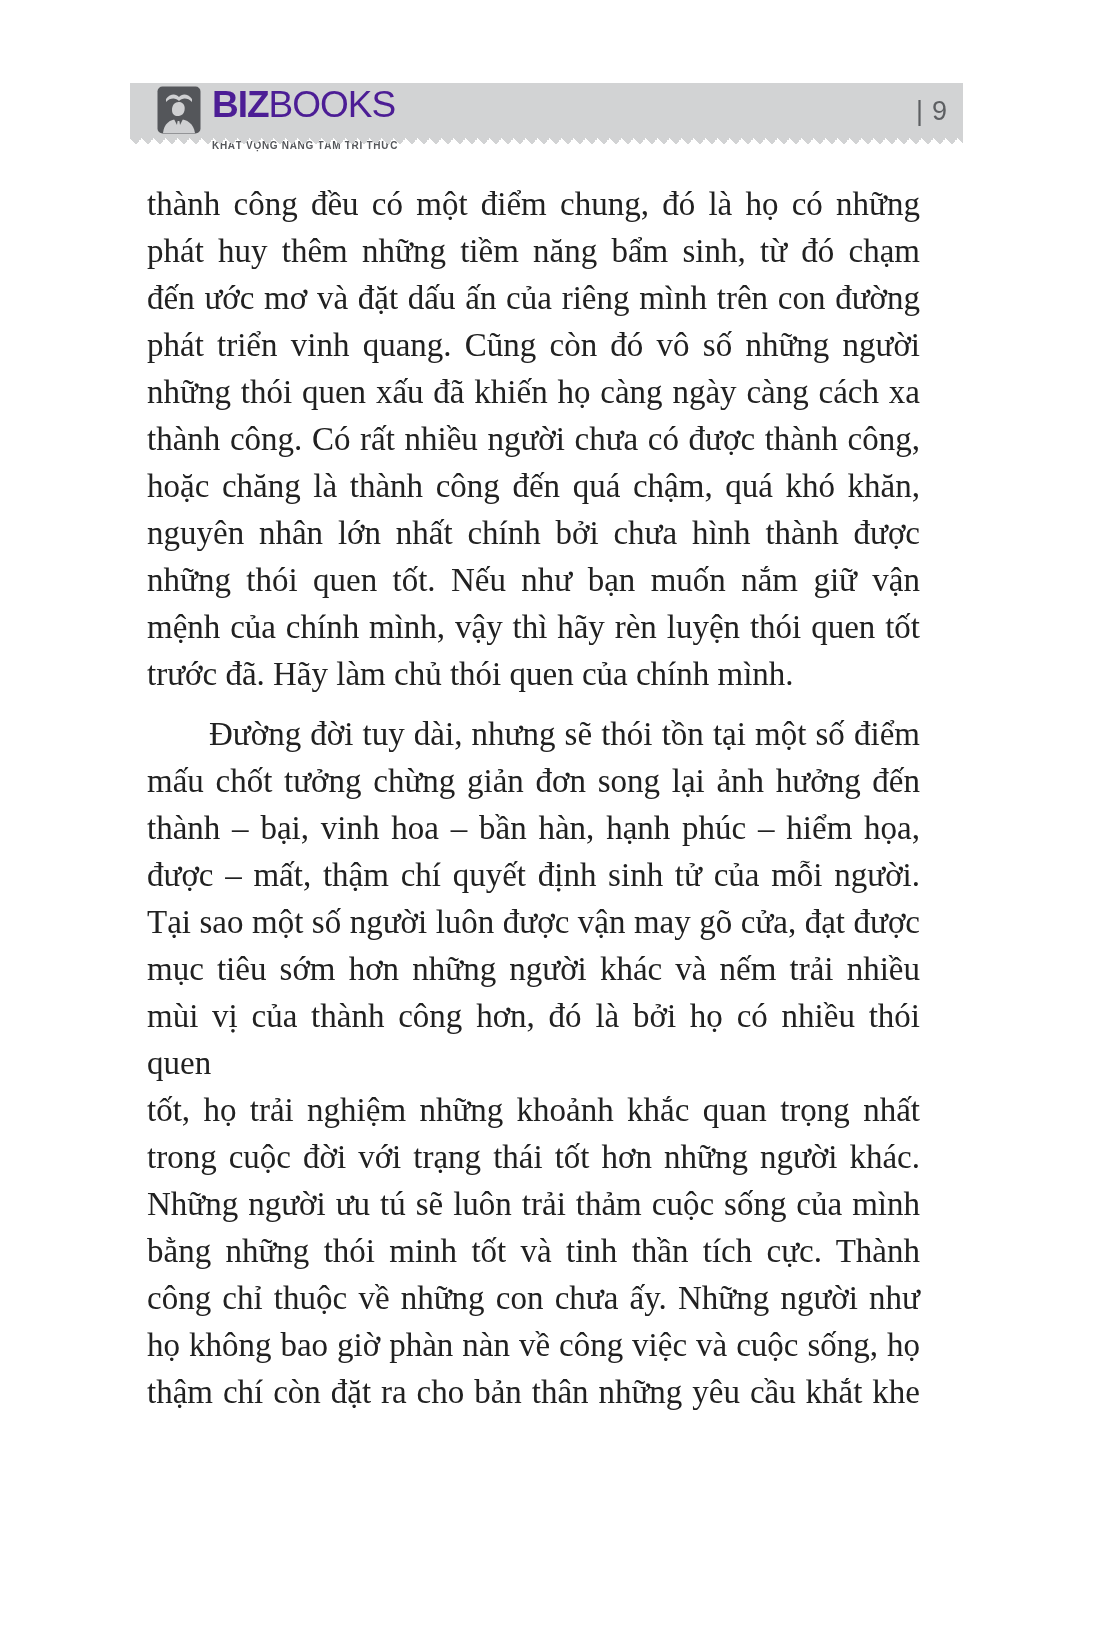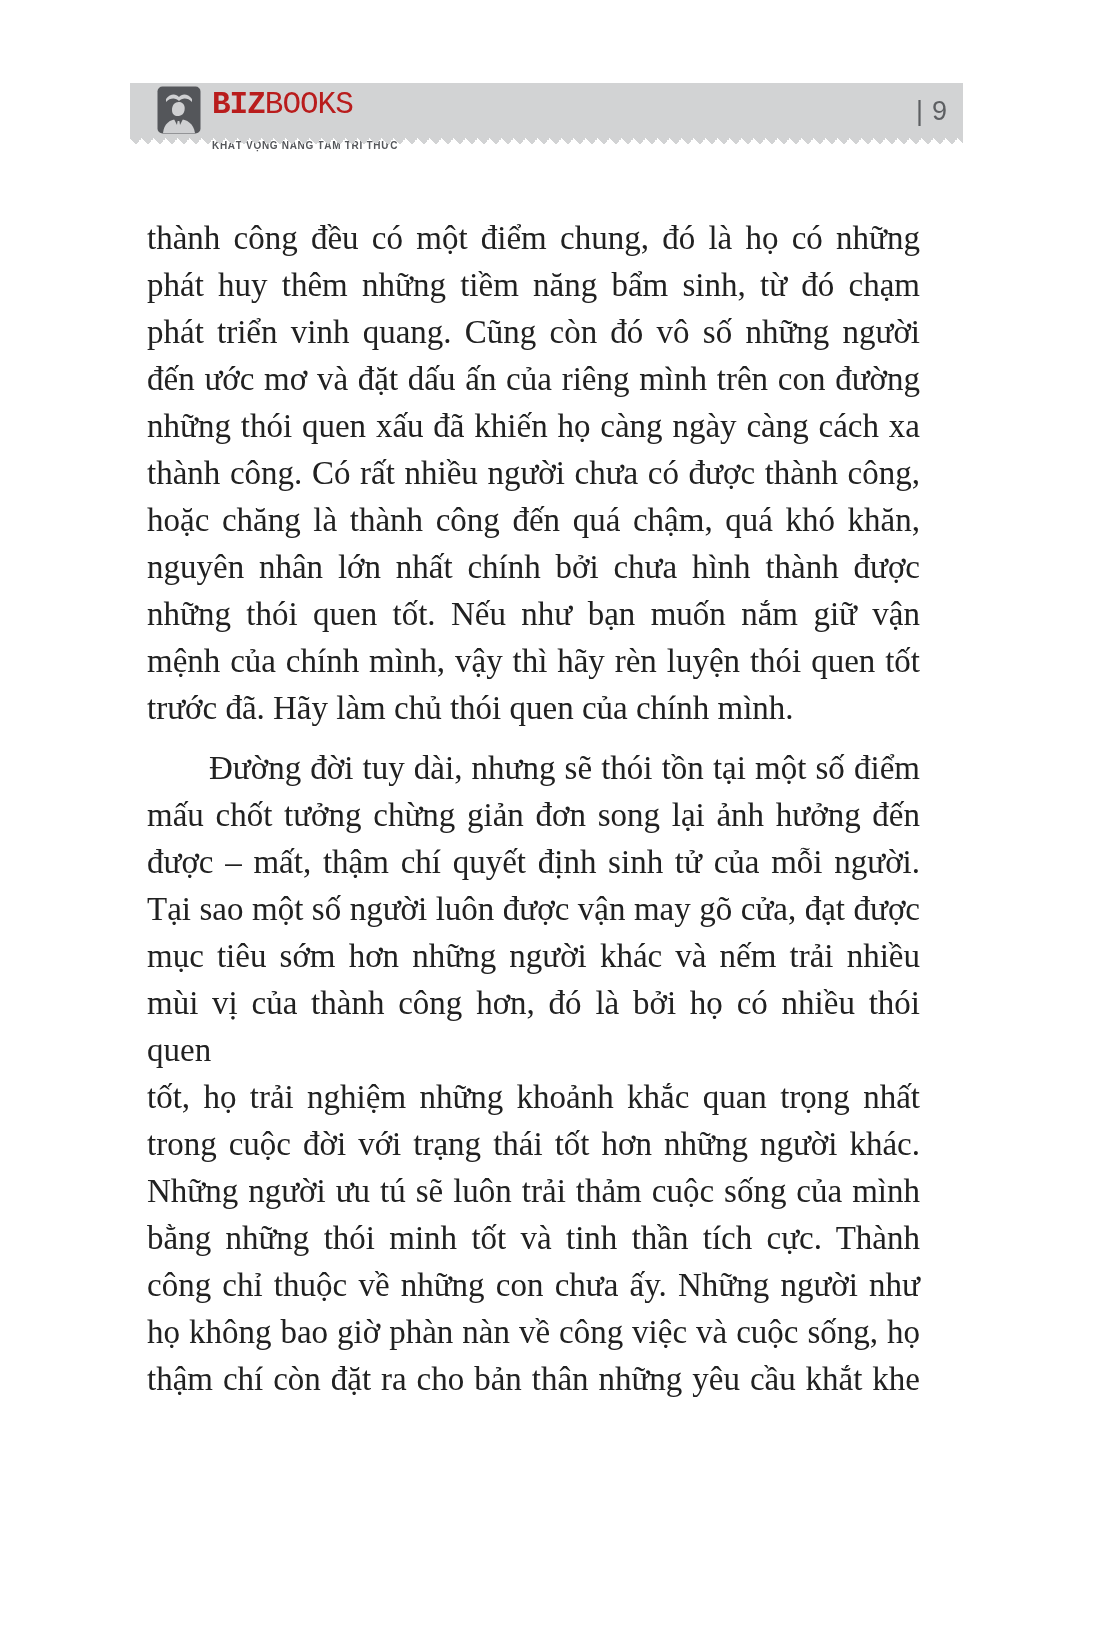--- a/index.html
+++ b/index.html
@@ -34,24 +34,24 @@
     position: absolute;
     left: 27px;
     top: 3px;
     display: flex;
     align-items: flex-start;
     gap: 11px;
   }
   .logo-icon { display: block; width: 44px; height: 48px; }
   .logo-text { padding-top: 4px; }
   .brand {
-    font-family: Liberation Mono, monospace;
-    font-size: 31px;
+    font-family: Liberation Sans, sans-serif;
+    font-size: 37px;
     line-height: 30px;
-    color: #b91c1c;
+    color: #4c1d95;
     letter-spacing: -1px;
   }
   .brand .biz   { font-weight: 700; }
   .brand .books { font-weight: 400; }
   .tagline {
     font-family: "Liberation Sans", sans-serif;
     font-size: 10px;
     font-weight: 700;
     letter-spacing: 0.7px;
     color: #54565a;
@@ -74,21 +74,20 @@
   .pn-sep { font-weight: 300; }
 
   
   .content {
     position: absolute;
     left: 147px;
     top: 181px;
     width: 773px;
     color: #212121;
     font-size: 33px;
-    margin-top: 34px;
   }
   .paragraph + .paragraph { margin-top: 13px; }
   .line {
     line-height: 47px;
     text-align: justify;
     text-align-last: justify;
   }
   .line.no-justify { text-align-last: left; }
   .line.first-indent { text-indent: 62px; }
 </style>
@@ -123,33 +122,34 @@
       <span class="pn-sep">|</span>
       <span class="pn-val">9</span>
     </div>
     <div class="teeth"></div>
   </header>
 
   <main class="content" id="content">
       <div class="paragraph">
         <div class="line">thành công đều có một điểm chung, đó là họ có những</div>
         <div class="line">phát huy thêm những tiềm năng bẩm sinh, từ đó chạm</div>
+        <div class="line">đến ước mơ và đặt dấu ấn của riêng mình trên con đường</div>
         <div class="line">phát triển vinh quang. Cũng còn đó vô số những người</div>
-        <div class="line">đến ước mơ và đặt dấu ấn của riêng mình trên con đường</div>
         <div class="line">những thói quen xấu đã khiến họ càng ngày càng cách xa</div>
         <div class="line">thành công. Có rất nhiều người chưa có được thành công,</div>
         <div class="line">hoặc chăng là thành công đến quá chậm, quá khó khăn,</div>
         <div class="line">nguyên nhân lớn nhất chính bởi chưa hình thành được</div>
         <div class="line">những thói quen tốt. Nếu như bạn muốn nắm giữ vận</div>
         <div class="line">mệnh của chính mình, vậy thì hãy rèn luyện thói quen tốt</div>
         <div class="line no-justify">trước đã. Hãy làm chủ thói quen của chính mình.</div>
       </div>
       <div class="paragraph">
         <div class="line first-indent">Đường đời tuy dài, nhưng sẽ thói tồn tại một số điểm</div>
         <div class="line">mấu chốt tưởng chừng giản đơn song lại ảnh hưởng đến</div>
+        <div class="line">thành – bại, vinh hoa – bần hàn, hạnh phúc – hiểm họa,</div>
         <div class="line">được – mất, thậm chí quyết định sinh tử của mỗi người.</div>
         <div class="line">Tại sao một số người luôn được vận may gõ cửa, đạt được</div>
         <div class="line">mục tiêu sớm hơn những người khác và nếm trải nhiều</div>
         <div class="line">mùi vị của thành công hơn, đó là bởi họ có nhiều thói quen</div>
         <div class="line">tốt, họ trải nghiệm những khoảnh khắc quan trọng nhất</div>
         <div class="line">trong cuộc đời với trạng thái tốt hơn những người khác.</div>
         <div class="line">Những người ưu tú sẽ luôn trải thảm cuộc sống của mình</div>
         <div class="line">bằng những thói minh tốt và tinh thần tích cực. Thành</div>
         <div class="line">công chỉ thuộc về những con chưa ấy. Những người như</div>
         <div class="line">họ không bao giờ phàn nàn về công việc và cuộc sống, họ</div>

